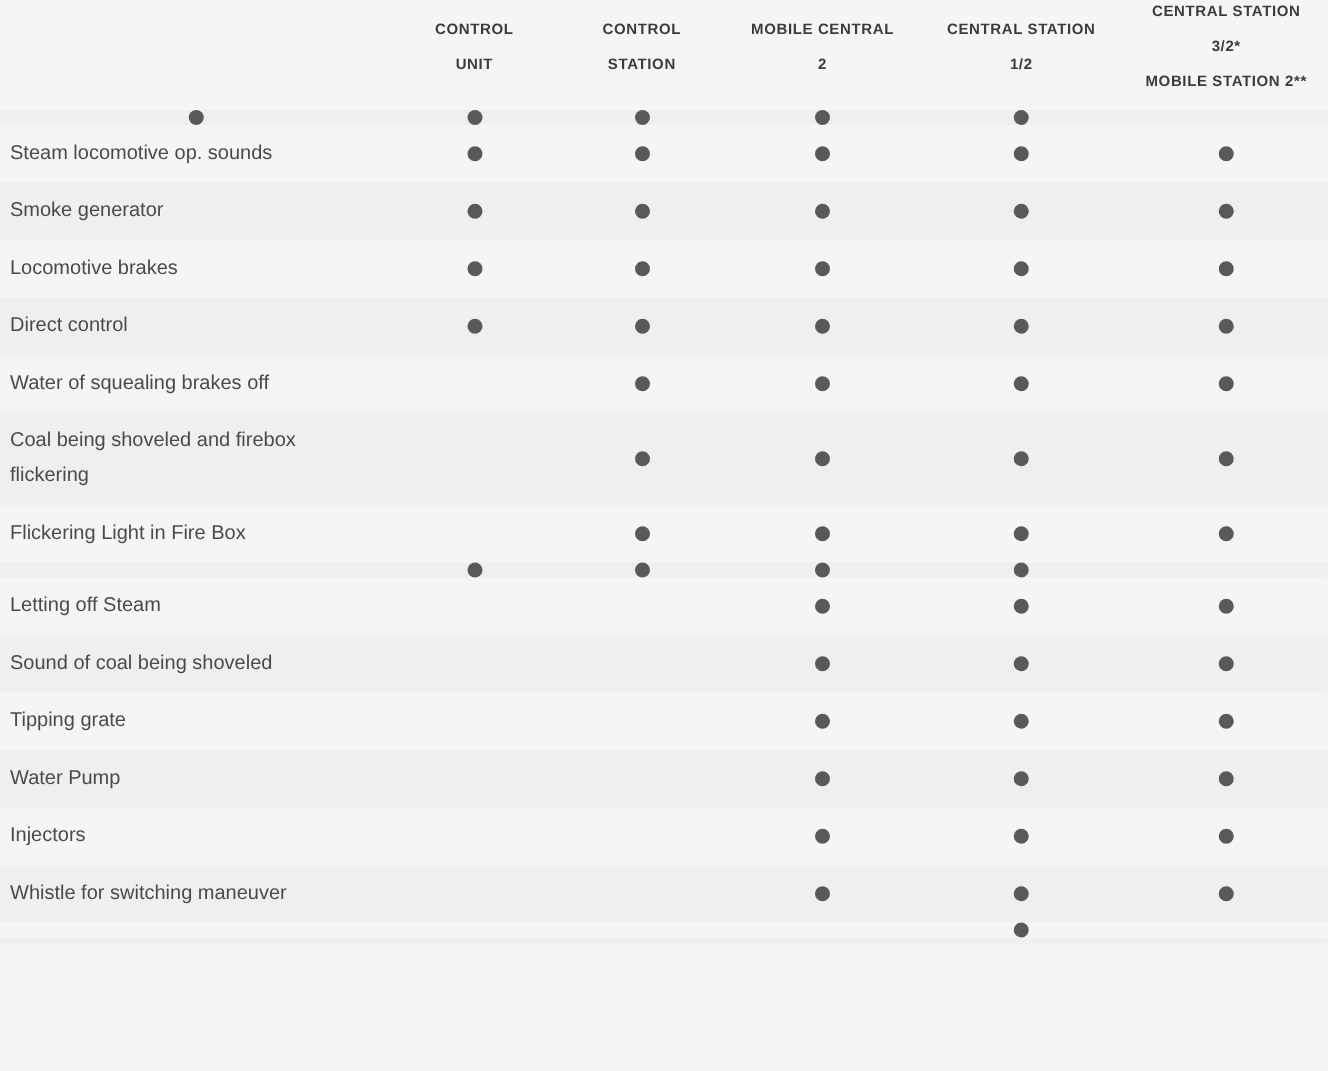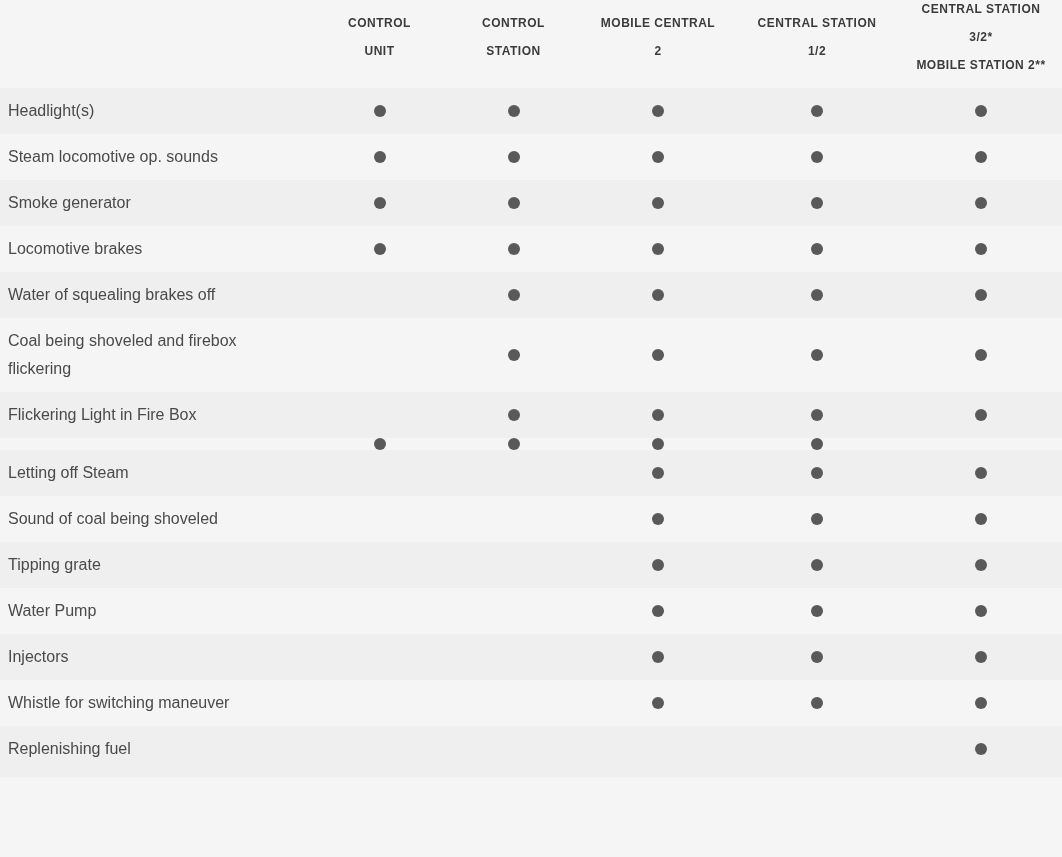--- a/index.html
+++ b/index.html
@@ -91,21 +91,20 @@
         <div class="header-line">1/2</div>
       </div>
       <div class="header-cell">
         <div class="header-line">CENTRAL STATION</div>
         <div class="header-line">3/2*</div>
         <div class="header-line">MOBILE STATION 2**</div>
       </div>
     </div>
   <div id="rows-container">
       <div class="grid-row feature-row">
-    <div class="row-label">Headlight(s)</div>
   <div class="dot-cell">
           <span class="dot"></span>
         </div>
         <div class="dot-cell">
           <span class="dot"></span>
         </div>
         <div class="dot-cell">
           <span class="dot"></span>
         </div>
         <div class="dot-cell">
@@ -163,20 +162,38 @@
           <span class="dot"></span>
         </div>
         <div class="dot-cell">
           <span class="dot"></span>
         </div>
         <div class="dot-cell">
           <span class="dot"></span>
         </div>
       </div>
       <div class="grid-row feature-row">
+    <div class="row-label">Direct control</div>
+  <div class="dot-cell">
+          <span class="dot"></span>
+        </div>
+        <div class="dot-cell">
+          <span class="dot"></span>
+        </div>
+        <div class="dot-cell">
+          <span class="dot"></span>
+        </div>
+        <div class="dot-cell">
+          <span class="dot"></span>
+        </div>
+        <div class="dot-cell">
+          <span class="dot"></span>
+        </div>
+      </div>
+      <div class="grid-row feature-row">
     <div class="row-label">Water of squealing brakes off</div>
   <div class="dot-cell"></div>
         <div class="dot-cell">
           <span class="dot"></span>
         </div>
         <div class="dot-cell">
           <span class="dot"></span>
         </div>
         <div class="dot-cell">
           <span class="dot"></span>
@@ -310,21 +327,20 @@
           <span class="dot"></span>
         </div>
         <div class="dot-cell">
           <span class="dot"></span>
         </div>
         <div class="dot-cell">
           <span class="dot"></span>
         </div>
       </div>
       <div class="grid-row feature-row">
-    <div class="row-label">Replenishing fuel</div>
   <div class="dot-cell"></div>
         <div class="dot-cell"></div>
         <div class="dot-cell"></div>
         <div class="dot-cell"></div>
         <div class="dot-cell">
           <span class="dot"></span>
         </div>
       </div>
     </div>
   <div class="partial-row"></div>

